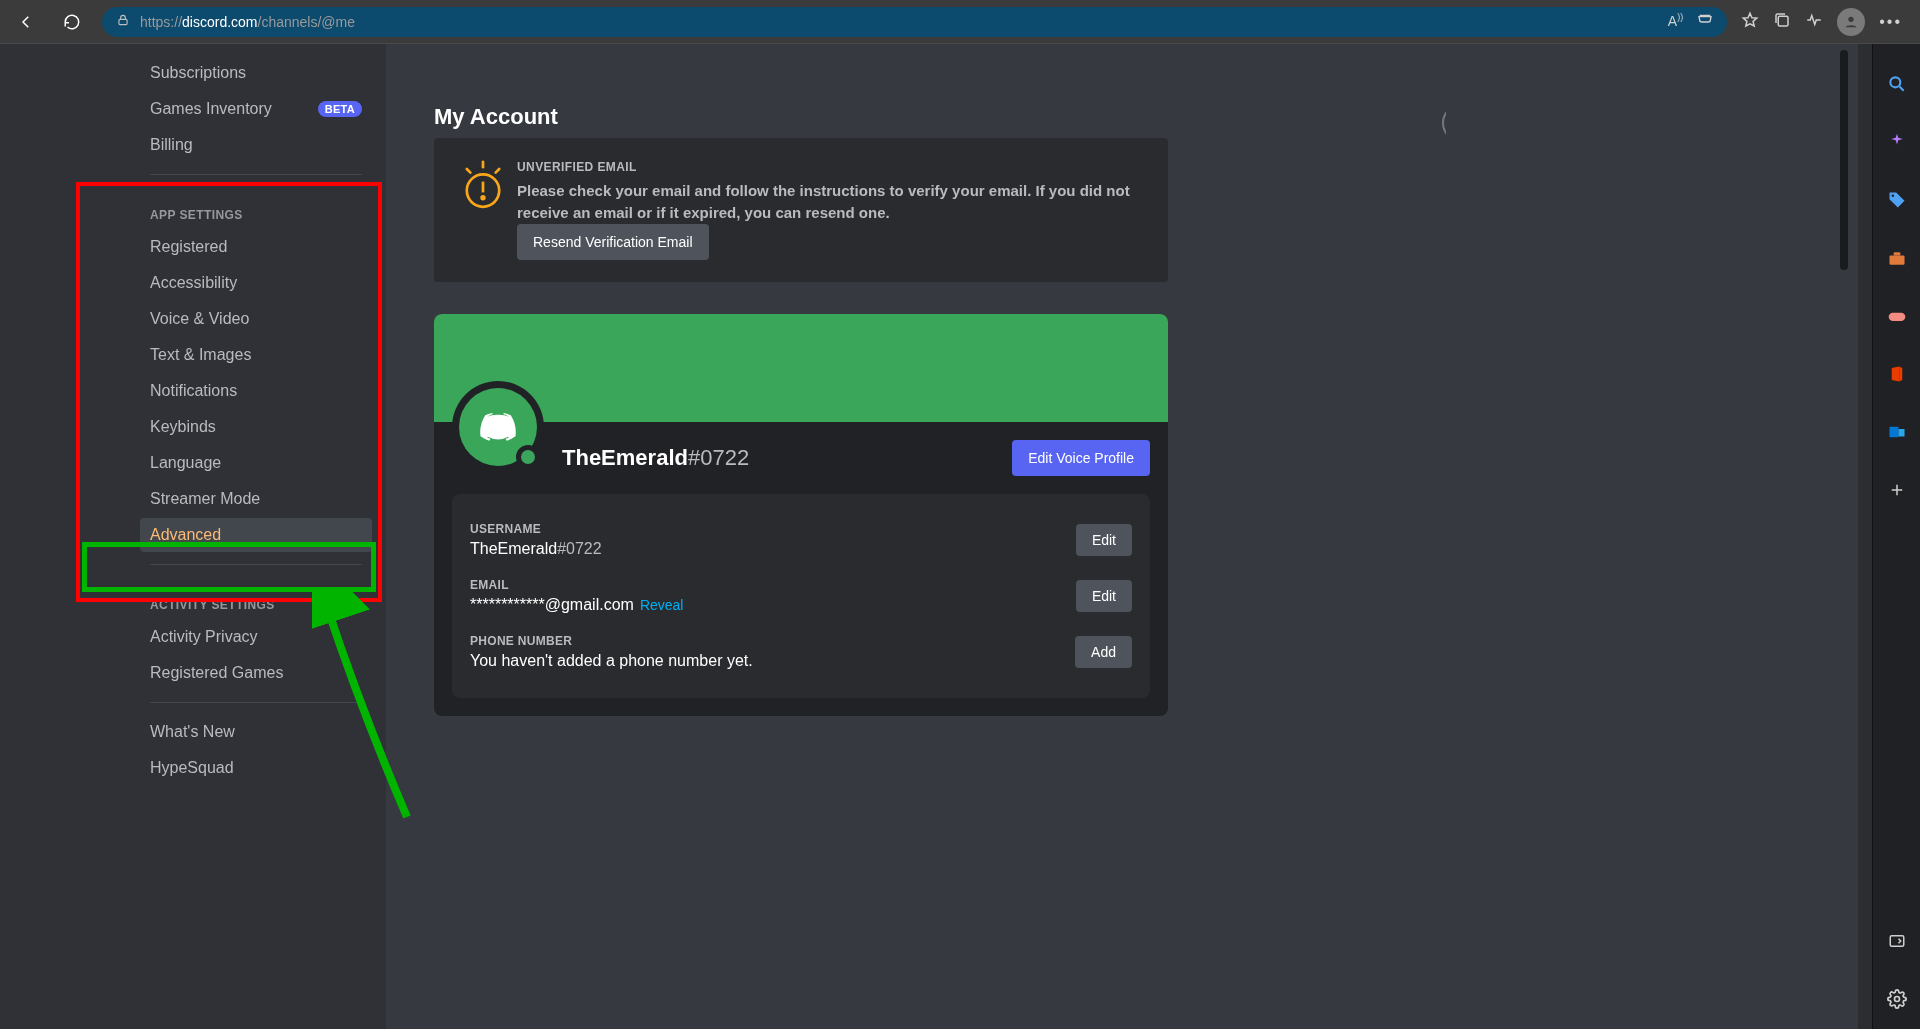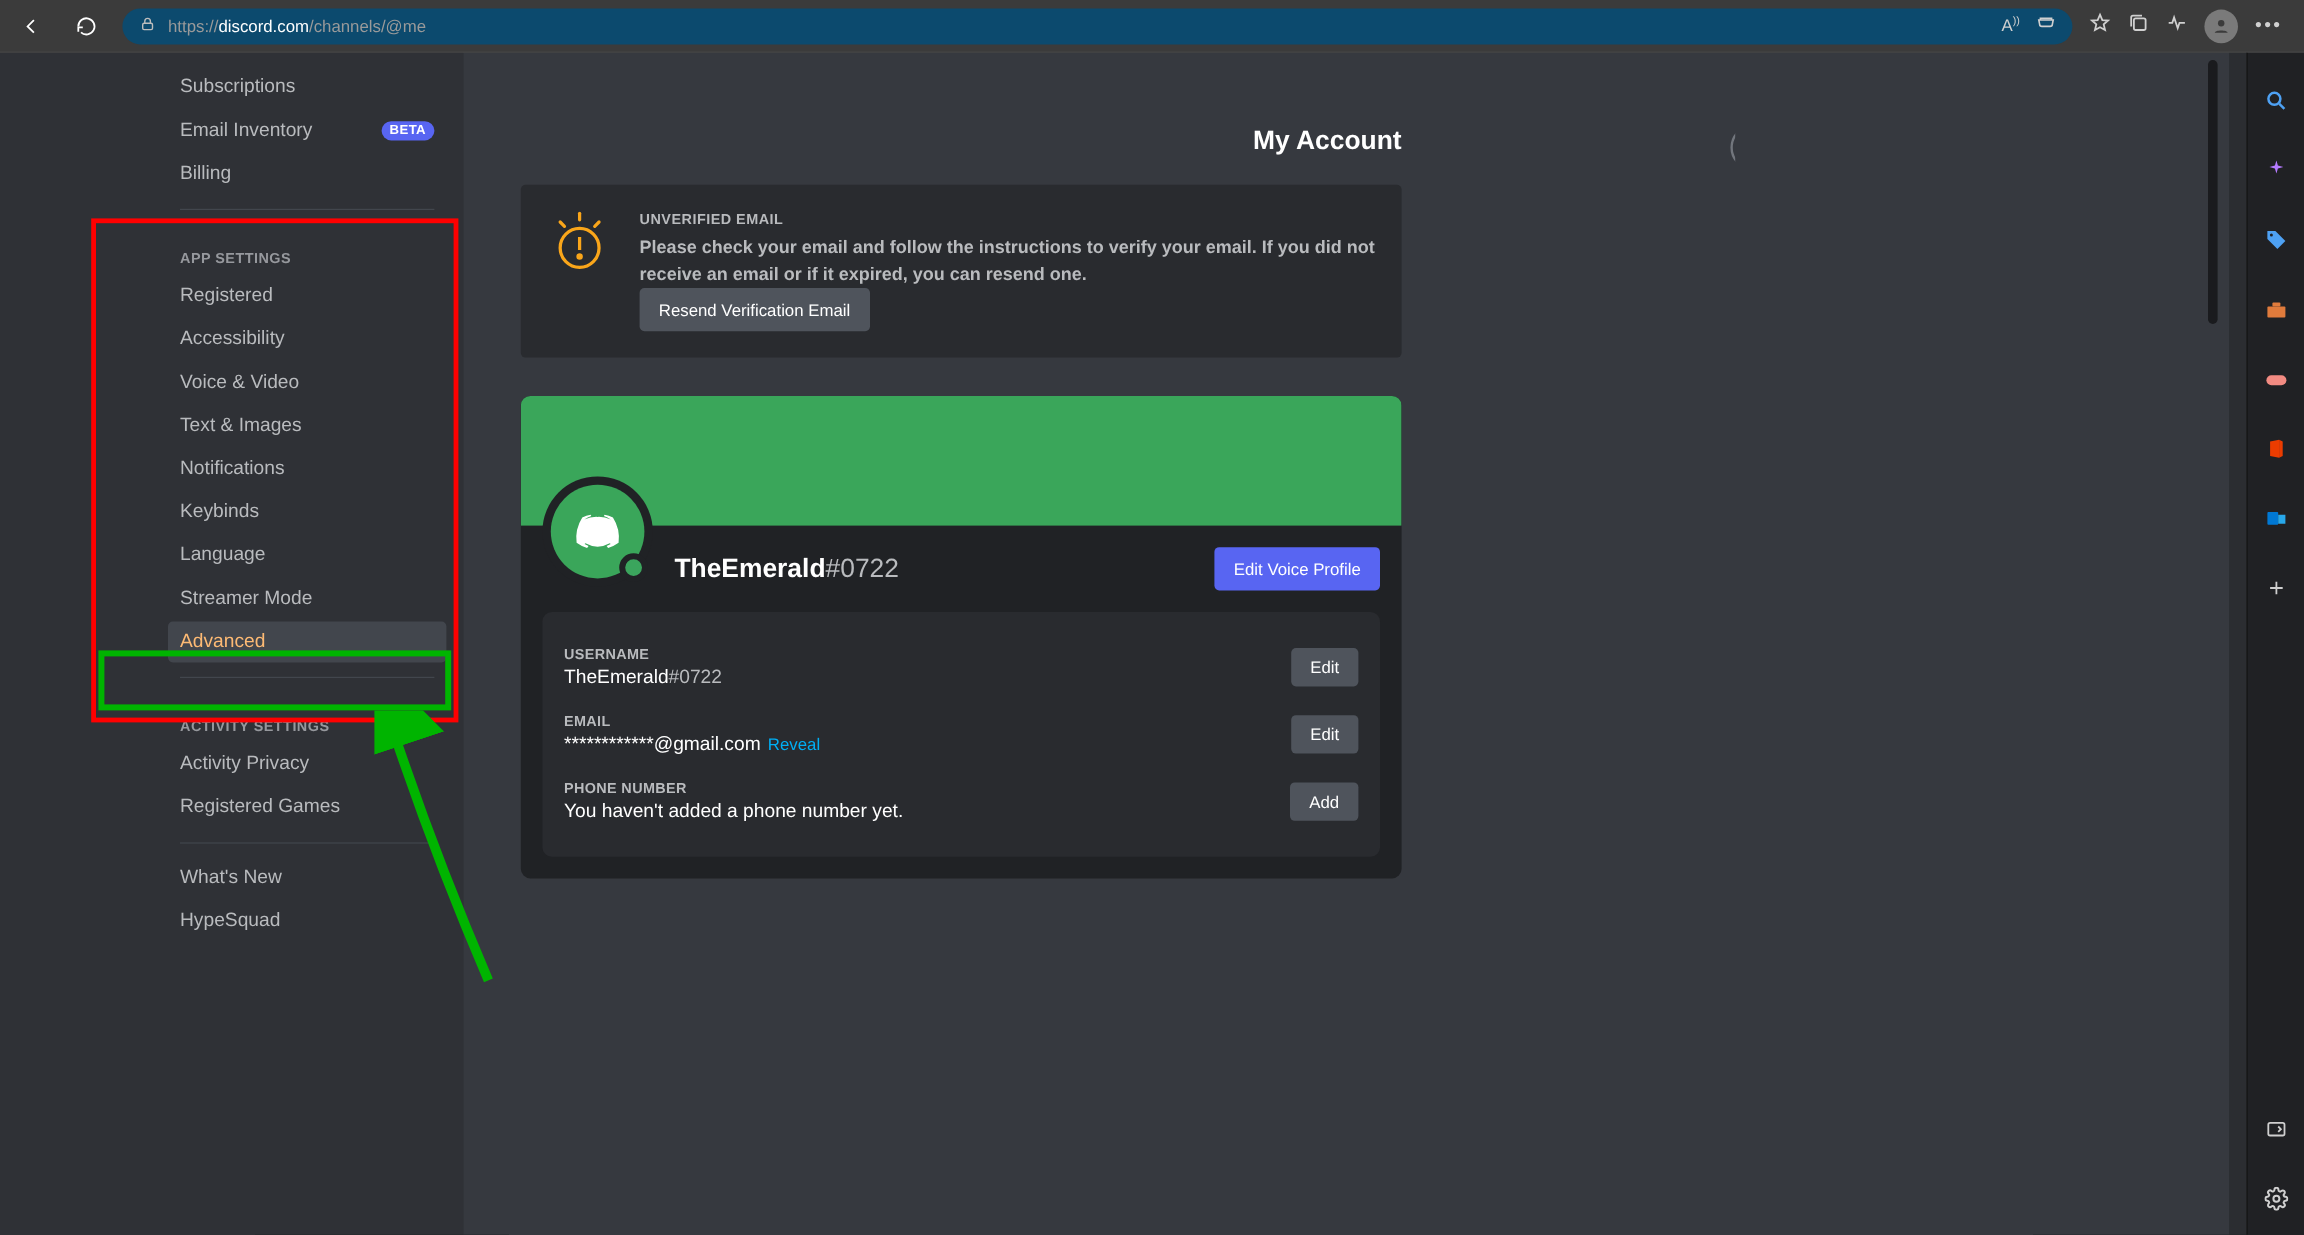--- a/index.html
+++ b/index.html
@@ -34,26 +34,26 @@
 
 
 .anno-red { position: absolute; border: 4px solid #ff0000; pointer-events: none; }
 .anno-green { position: absolute; border: 5px solid #00b400; pointer-events: none; }
 .arrow-holder { position: absolute; pointer-events: none; }
 
 
 .settings-content { flex: 1; background: #36393f; height: 100%; position: relative; overflow: hidden; }
 .content-inner { padding: 60px 48px; max-width: 1060px; position: relative; }
 .content-scroll { position:absolute; inset:0; overflow:hidden; width: 1060px; }
-.page-title { color: #ffffff; font-size: 22px; font-weight: 600; margin-bottom: 24px; text-align: right; }
+.page-title { color: #ffffff; font-size: 22px; font-weight: 600; margin-bottom: 8px; }
 
 .close-btn { position: absolute; top: 60px; right: 0; display:flex; flex-direction:column; align-items:center; gap:6px; color:#b9bbbe; }
 .close-btn .circle { width: 38px; height: 38px; border: 2px solid #72767d; border-radius: 50%; display:flex; align-items:center; justify-content:center; color:#b9bbbe; }
 
-.warning-card { background: #292b2f; border-radius: 4px; padding: 22px; display:flex; gap:23px; align-items:flex-start; margin-bottom:32px; }
+.warning-card { background: #292b2f; border-radius: 4px; padding: 22px; display:flex; gap:7px; align-items:flex-start; margin-bottom:32px; }
 .warn-icon { width: 54px; height:54px; flex:0 0 54px; position:relative; }
 .warn-title { color:#b9bbbe; font-size:12px; font-weight:700; letter-spacing:.4px; margin-bottom:6px; }
 .warn-text { color:#b9bbbe; font-size:15px; line-height:1.45; margin-bottom:0;font-weight:bold; }
 .btn-grey { background:#4f545c; color:#ffffff; border:none; padding:10px 16px; border-radius:4px; font-size:14px; font-weight:500; cursor:pointer; }
 
 .profile-card { background:#202225; border-radius:8px; overflow:hidden; }
 .profile-banner { height:108px; background:#3aa65a; }
 .profile-row { display:flex; align-items:center; gap:18px; padding:0 18px 18px 18px; position:relative; }
 .avatar-wrap { width:92px; height:92px; border-radius:50%; background:#202225; padding:7px; margin-top:-44px; position:relative; }
 .avatar { width:100%; height:100%; border-radius:50%; background:#3aa65a; display:flex; align-items:center; justify-content:center; }
@@ -137,21 +137,21 @@
 
 <div class="stage">
   <div class="app-wrap">
 
     <div class="settings-sidebar">
       <div class="sidebar-inner">
         <div class="side-item">
             <span>Subscriptions</span>
           </div>
         <div class="side-item">
-            <span>Email Inventory</span>
+            <span>Games Inventory</span>
             <span class="beta-badge">BETA</span>
           </div>
         <div class="side-item">
             <span>Billing</span>
           </div>
         <div class="side-sep"></div>
         <div class="side-header">APP SETTINGS</div>
         <div class="side-item">
             <span>Registered</span>
           </div>

